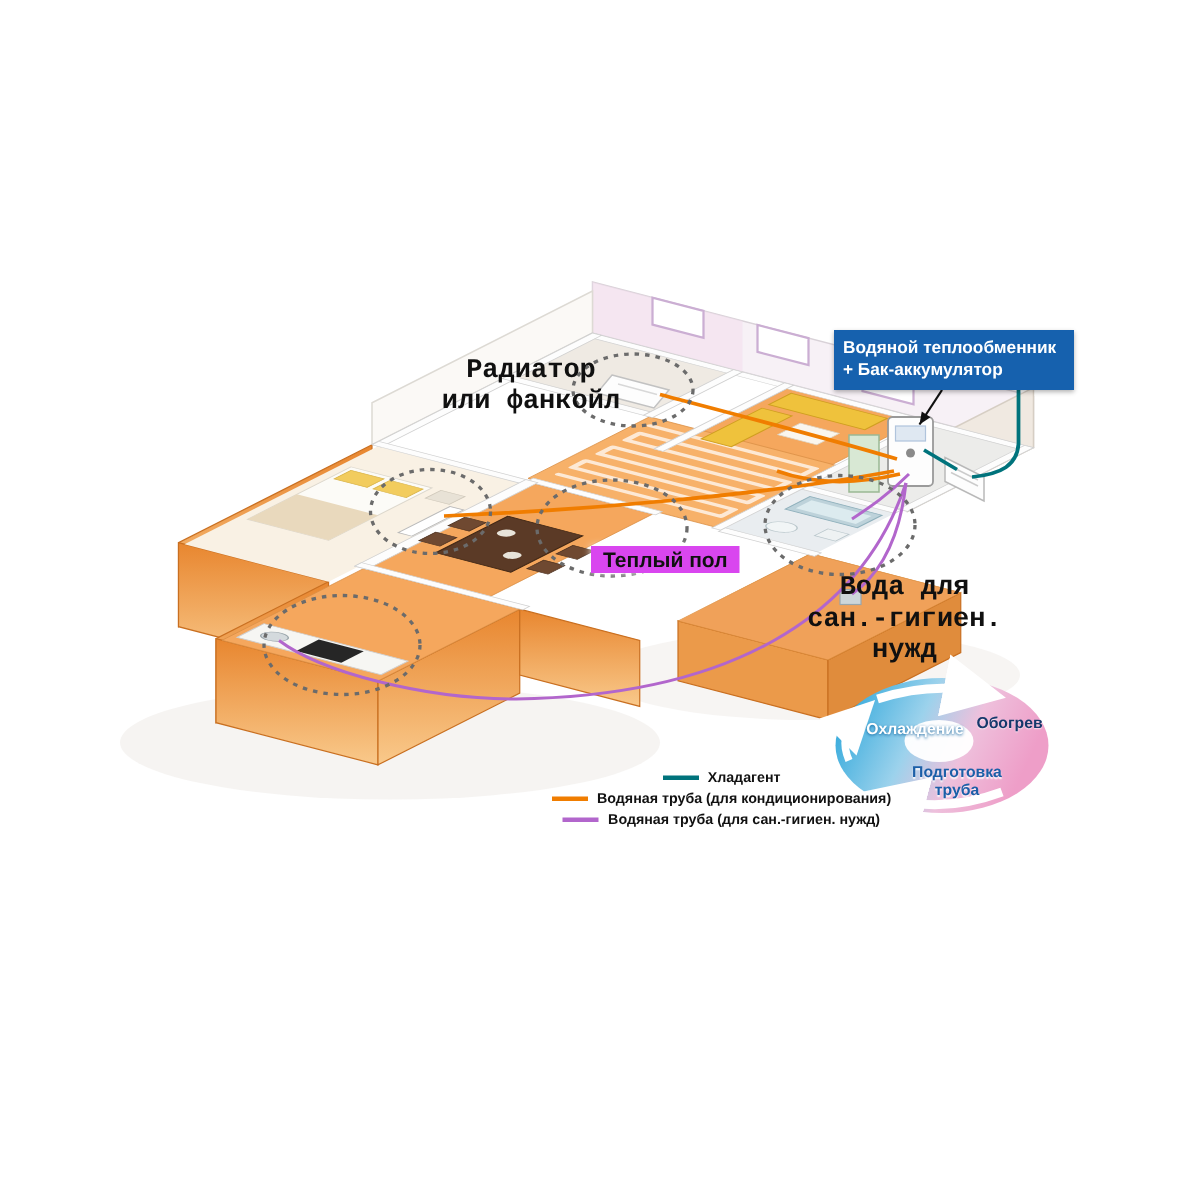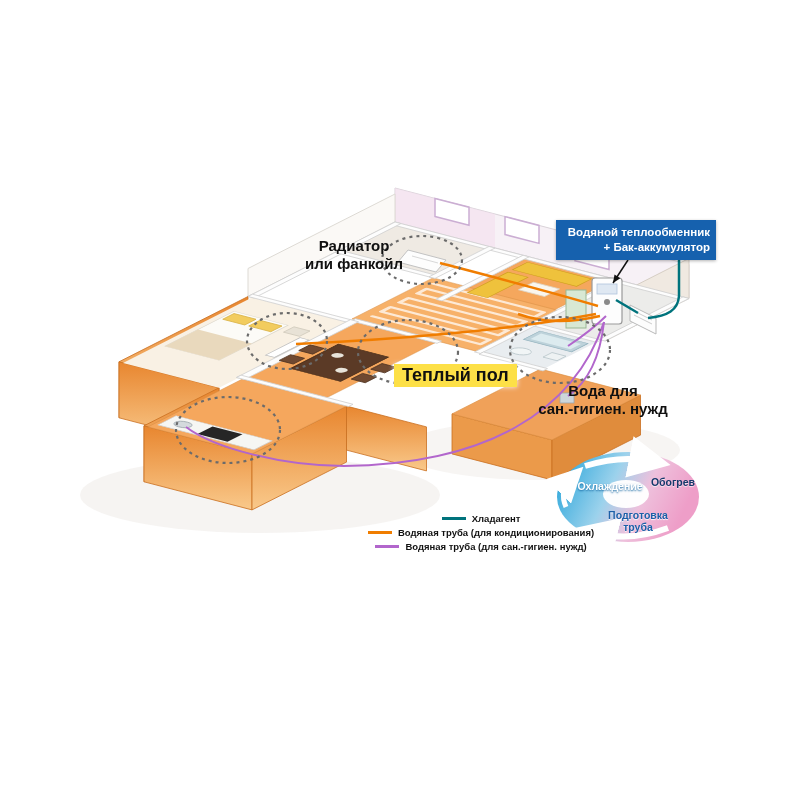--- a/index.html
+++ b/index.html
@@ -1,26 +1,26 @@
 <!DOCTYPE html>
 <html><head>
 <meta charset="utf-8">
 <style>
   html,body{margin:0;padding:0;background:#fff;}
   .canvas{position:relative;width:800px;height:800px;background:#ffffff;
           font-family:"Liberation Sans",sans-serif;overflow:hidden;}
   .scene{position:absolute;left:0;top:0;}
-  .lbl{position:absolute;color:#101010;font-weight:bold;font-size:15px;
-       line-height:1.18;text-align:center;}
+  .lbl{position:absolute;color:#101010;font-weight:bold;font-size:18px;
+       line-height:1.18;text-align:center;font-family:Liberation Mono, monospace;}
   .callout-box{position:absolute;left:556px;top:220px;width:148px;
        background:#1661ae;color:#ffffff;font-weight:bold;font-size:11.5px;
-       line-height:1.3;text-align:right;padding:5px 6px;
+       line-height:1.3;text-align:left;padding:5px 6px;
        box-shadow:0 1px 3px rgba(0,0,0,.3);}
-  .floor-label{position:absolute;left:394px;top:364px;background:#fde047;
-       padding:1px 8px;font-weight:bold;font-size:18px;color:#101010;
+  .floor-label{position:absolute;left:394px;top:364px;background:#d946ef;
+       padding:1px 8px;font-weight:bold;font-size:14px;color:#101010;
        box-shadow:0 0 5px rgba(255,255,255,.95);}
   .lbl-radiator{left:290px;top:237px;width:128px;}
   .lbl-sanitary{left:536px;top:382px;width:134px;}
   .legend{position:absolute;left:368px;top:513px;display:flex;
        flex-direction:column;gap:3px;}
   .legend-row{display:flex;align-items:center;gap:6px;justify-content:center;}
   .legend-swatch{width:24px;height:3px;display:inline-block;}
   .sw0{background:#00737c;}
   .sw1{background:#f07d00;}
   .sw2{background:#b266cc;}

